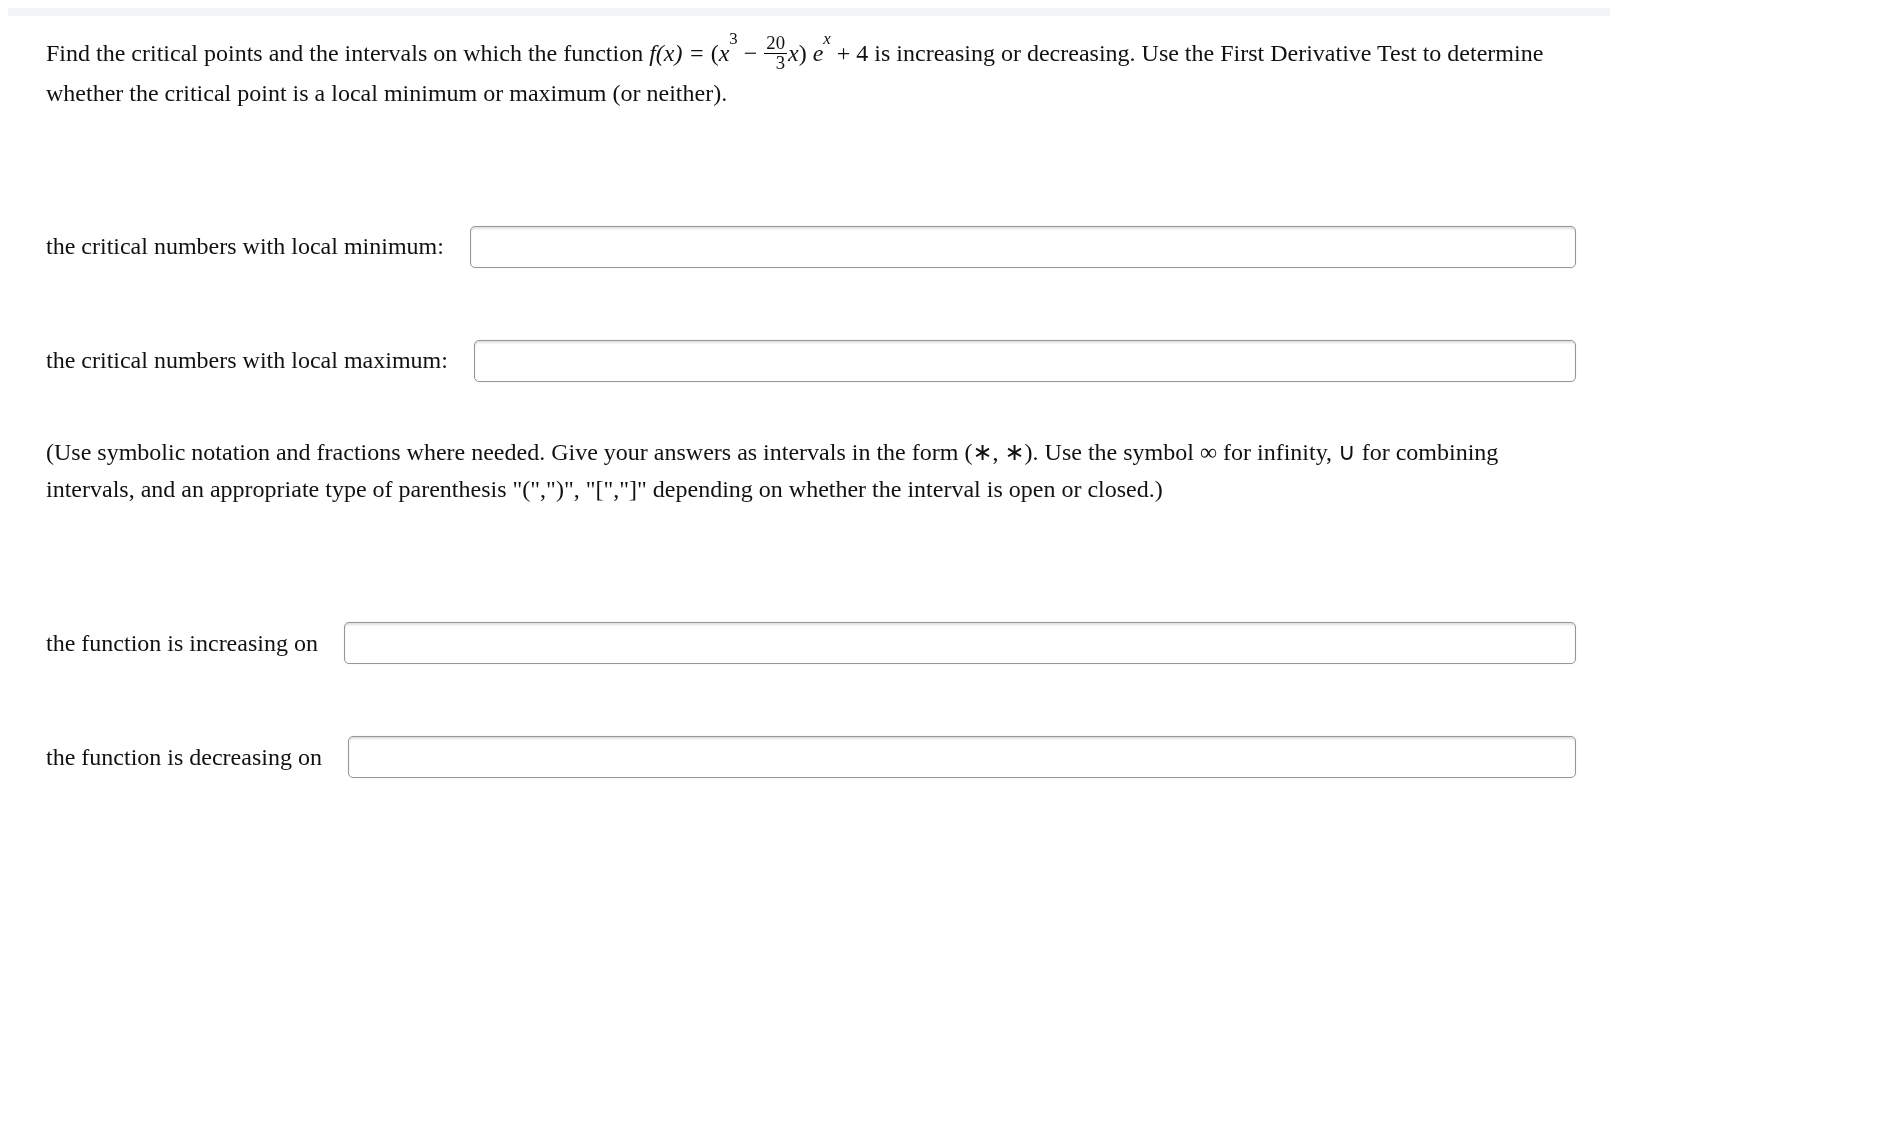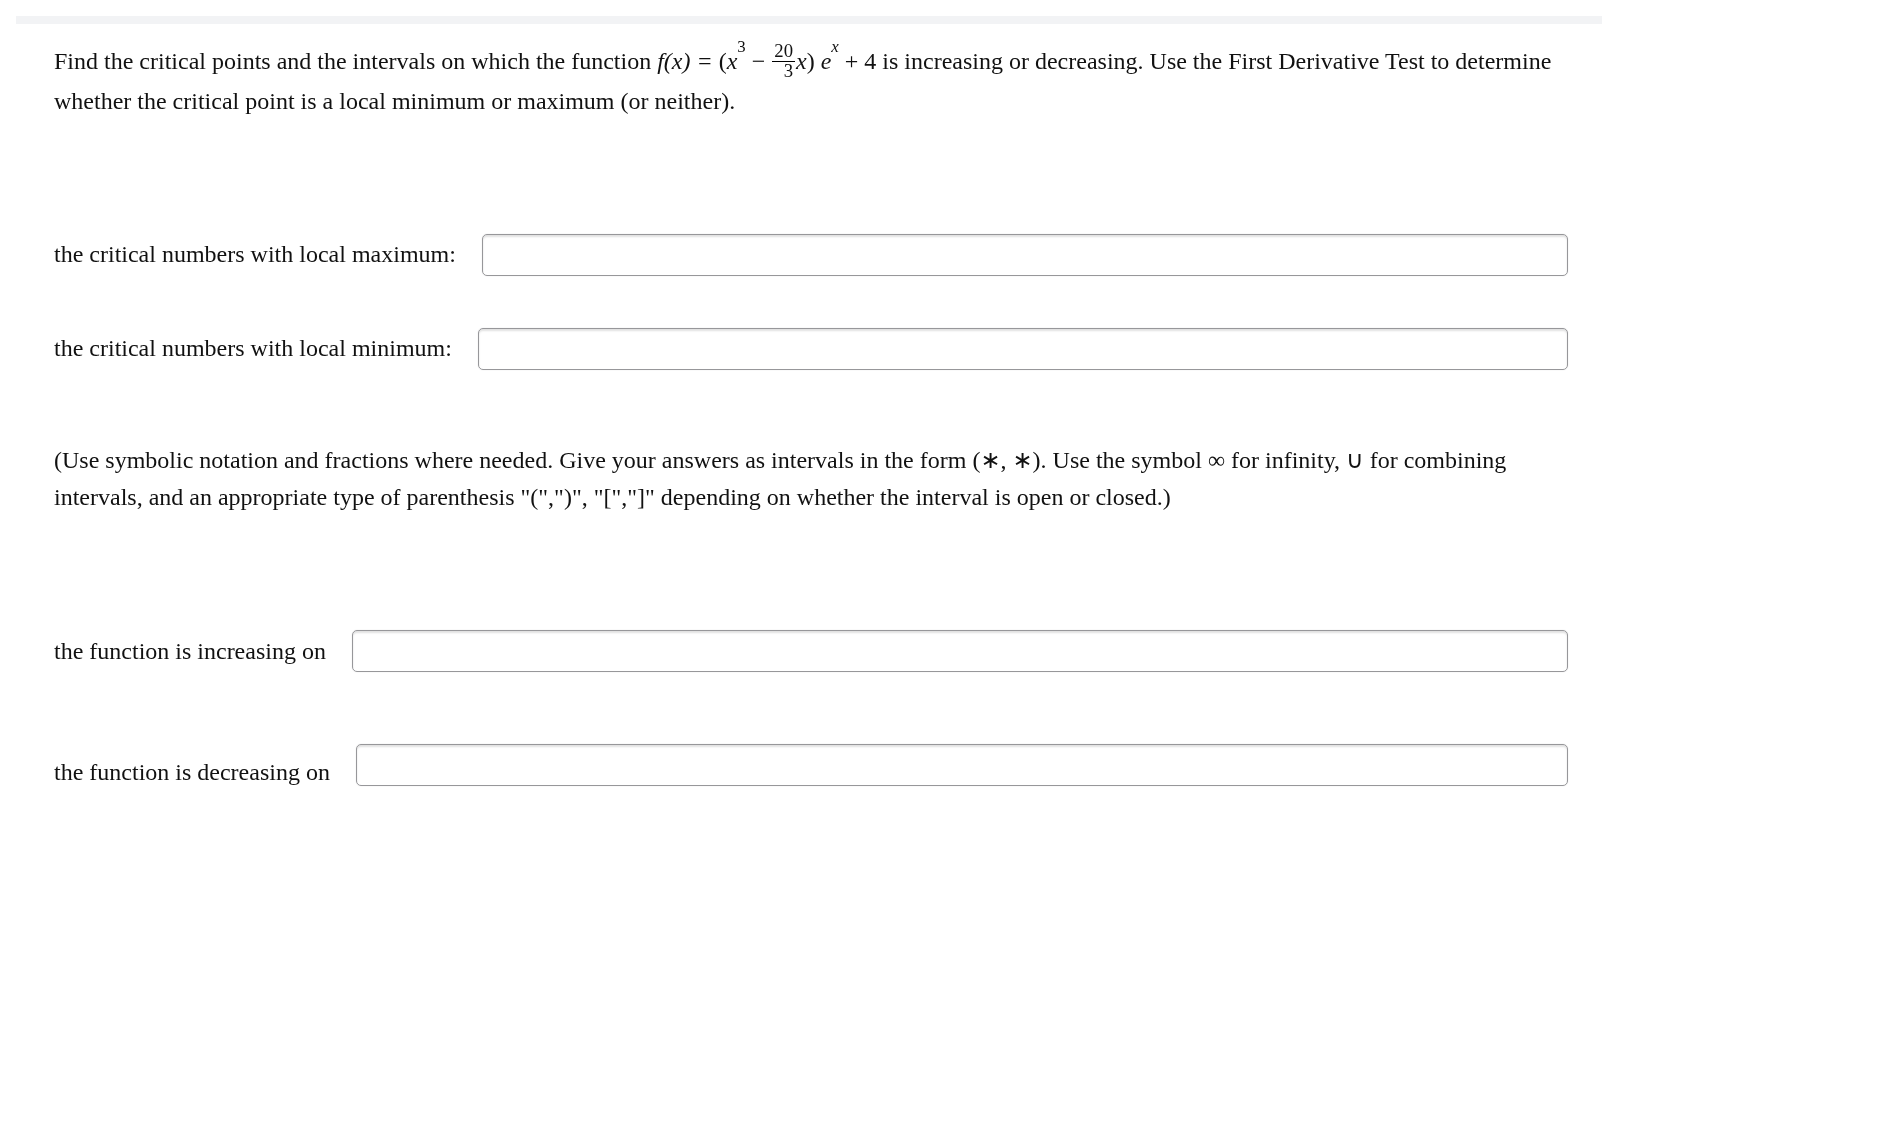--- a/index.html
+++ b/index.html
@@ -6,21 +6,21 @@
   body {
     margin: 0;
     padding: 0;
     font-family: Georgia, 'Times New Roman', serif;
     font-size: 24px;
     color: #000;
     background: #fff;
   }
   .page {
     width: 1618px;
-    padding: 16px;
+    padding: 8px;
   }
   .topbar {
     width: 100%;
     height: 8px;
     background: #f2f3f5;
   }
   .content {
     padding: 18px 34px 40px 38px;
   }
   .para {
@@ -77,38 +77,38 @@
 
     <p class="para">
       <span>Find the critical points and the intervals on which the function </span>
       <span class="math-italic">f(x) = </span>
       <span class="lp">(</span><span class="math-italic">x</span><sup>3</sup><span> − </span><span class="frac"><span class="num">20</span><span class="den">3</span></span><span class="math-italic">x</span><span class="lp">) </span><span class="math-italic">e</span><sup class="math-italic">x</sup><span> + 4</span><span> is increasing or decreasing. Use the First Derivative Test to determine whether the critical point is a local minimum or maximum (or neither).</span>
     </p>
 
 
     <div class="spacer-top"></div>
 
-    <div class="row" style="margin-bottom:52px;">
-      <div class="label">the critical numbers with local maximum:</div>
+    <div class="row">
+      <div class="label">the critical numbers with local minimum:</div>
       <input class="answer" type="text" value="" style="">
     </div>
 
-    <div class="row">
-      <div class="label">the critical numbers with local minimum:</div>
+    <div class="row" style="margin-bottom:52px;">
+      <div class="label">the critical numbers with local maximum:</div>
       <input class="answer" type="text" value="" style="">
     </div>
 
     <p class="para para2">(Use symbolic notation and fractions where needed. Give your answers as intervals in the form (∗, ∗). Use the symbol ∞ for infinity, ∪ for combining intervals, and an appropriate type of parenthesis "(",")", "[","]" depending on whether the interval is open or closed.)</p>
 
     <div class="gap-before-inc"></div>
 
     <div class="row">
       <div class="label">the function is increasing on</div>
       <input class="answer" type="text" value="" style="">
     </div>
 
-    <div class="row" style="margin-bottom:10px;align-items:flex-end;">
+    <div class="row" style="margin-bottom:10px;">
       <div class="label">the function is decreasing on</div>
       <input class="answer" type="text" value="" style="">
     </div>
 
   </div>
 </div>
 
 </body></html>

